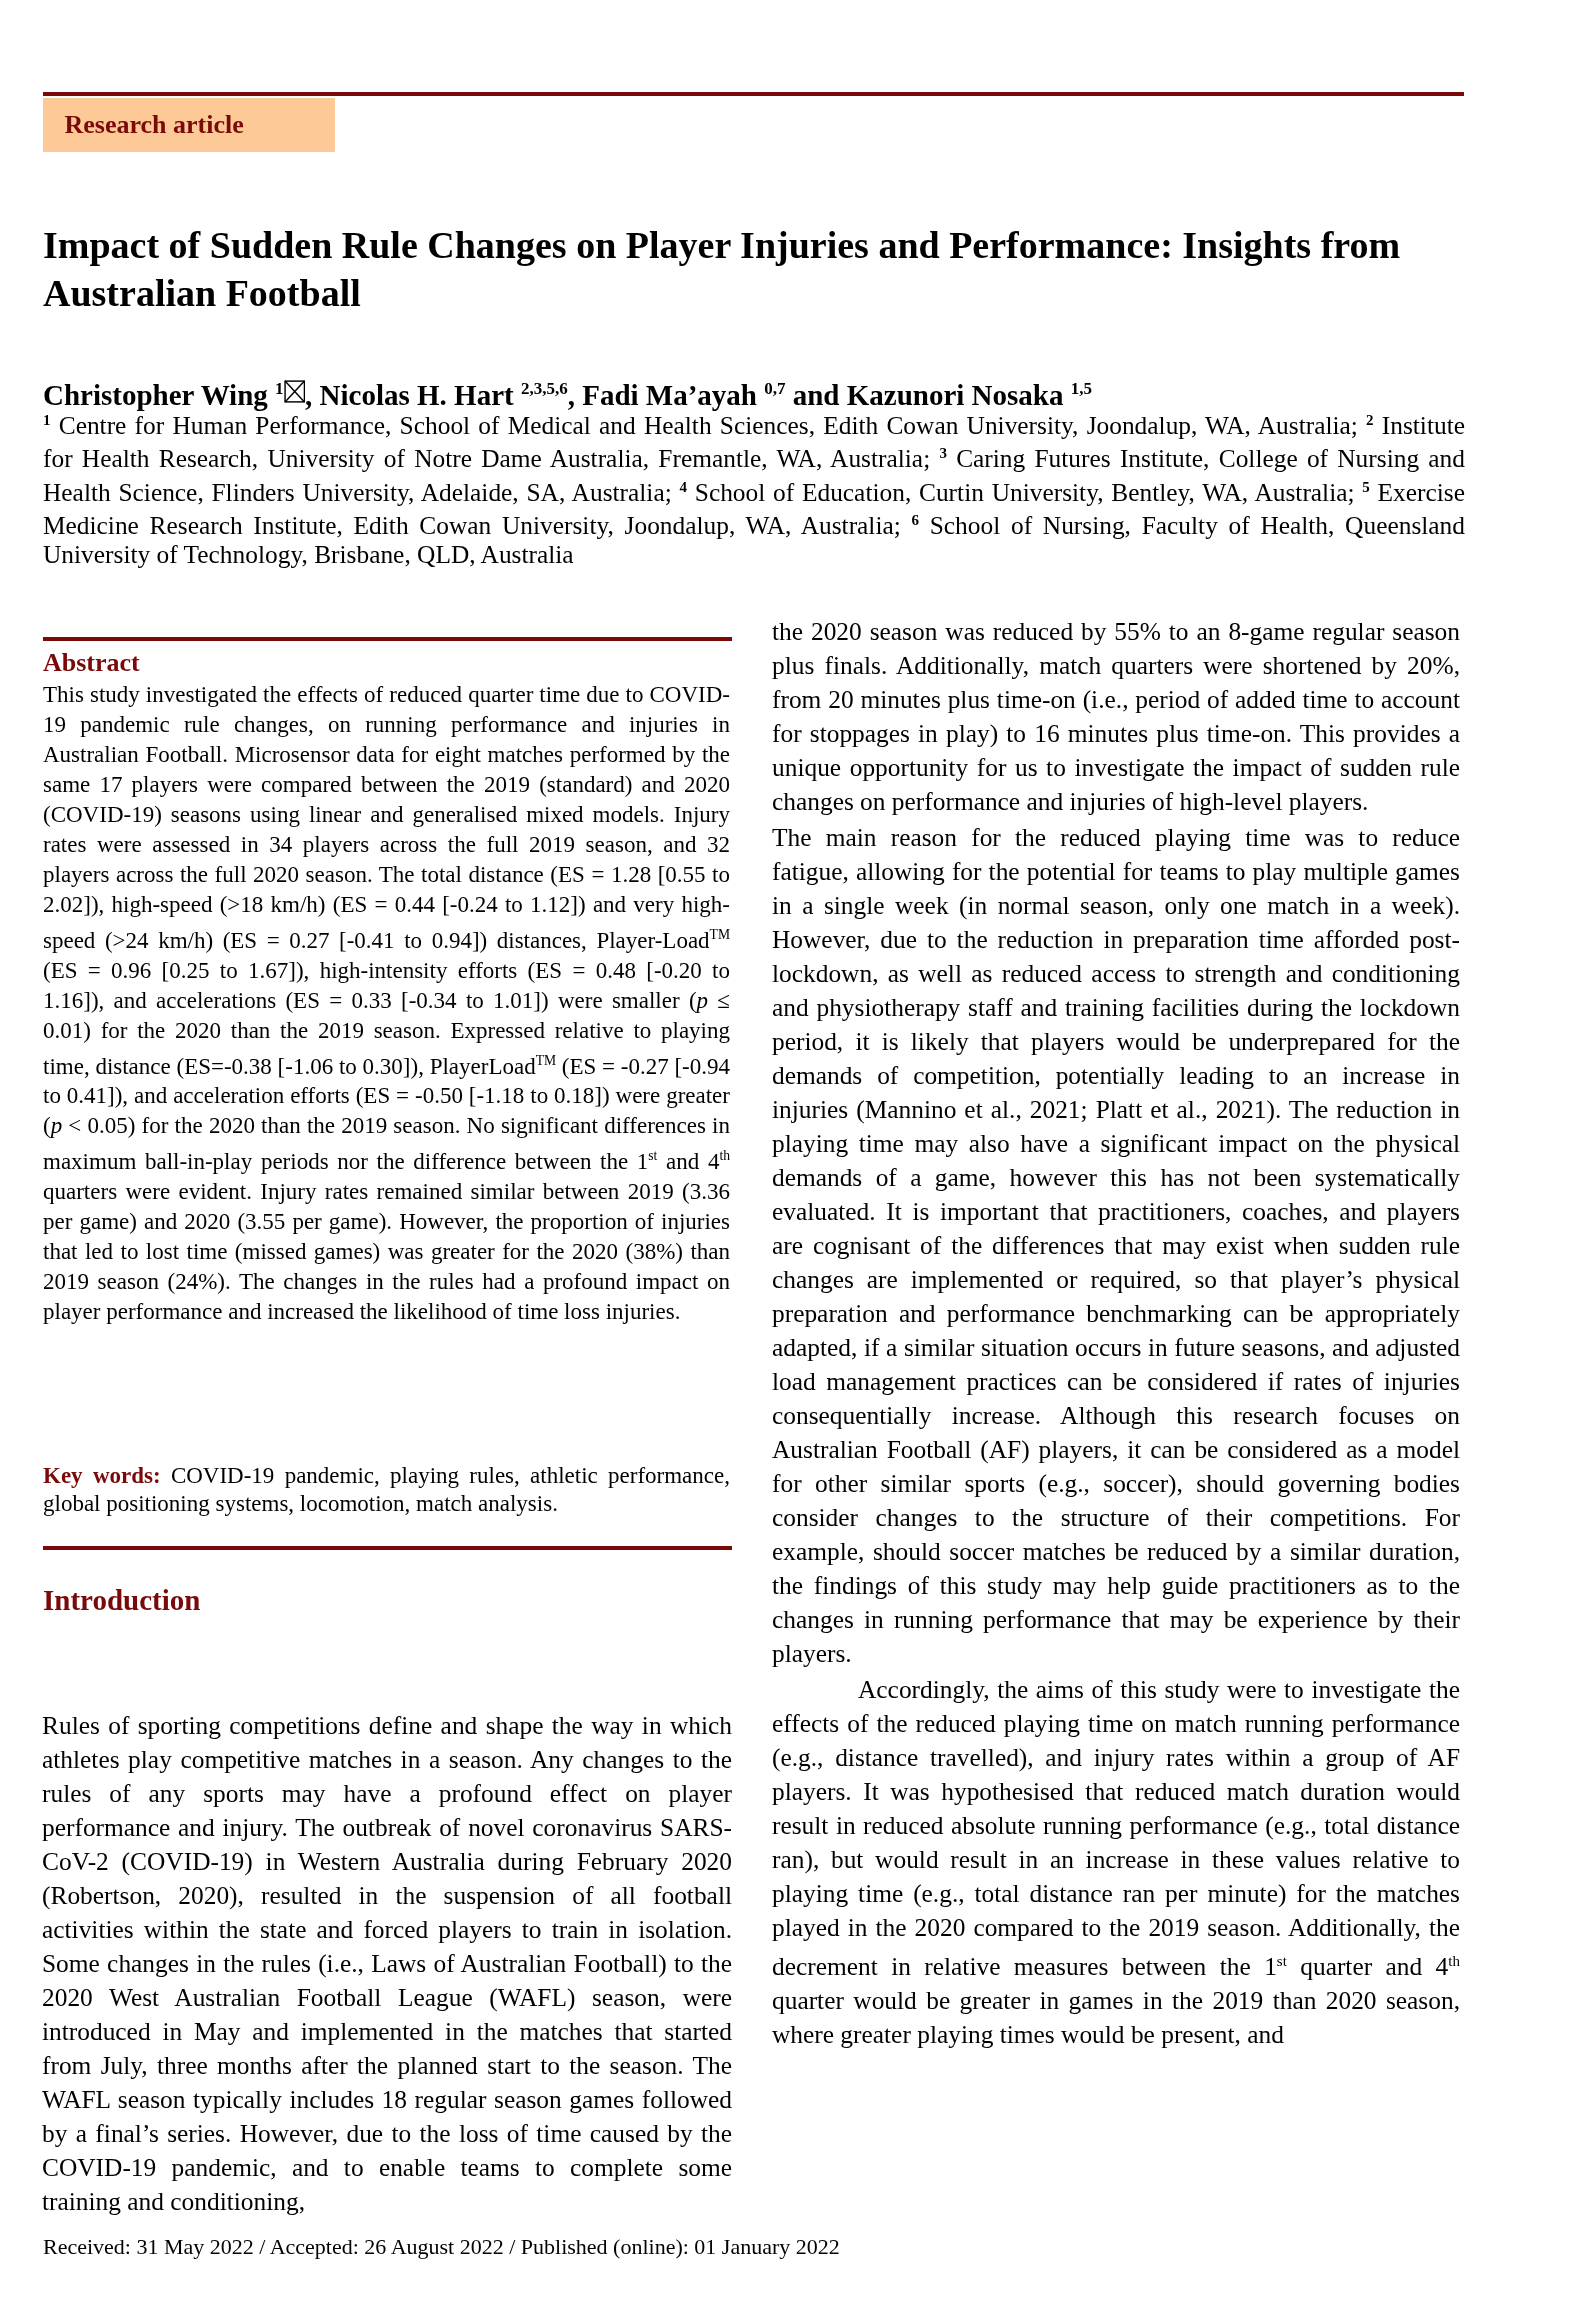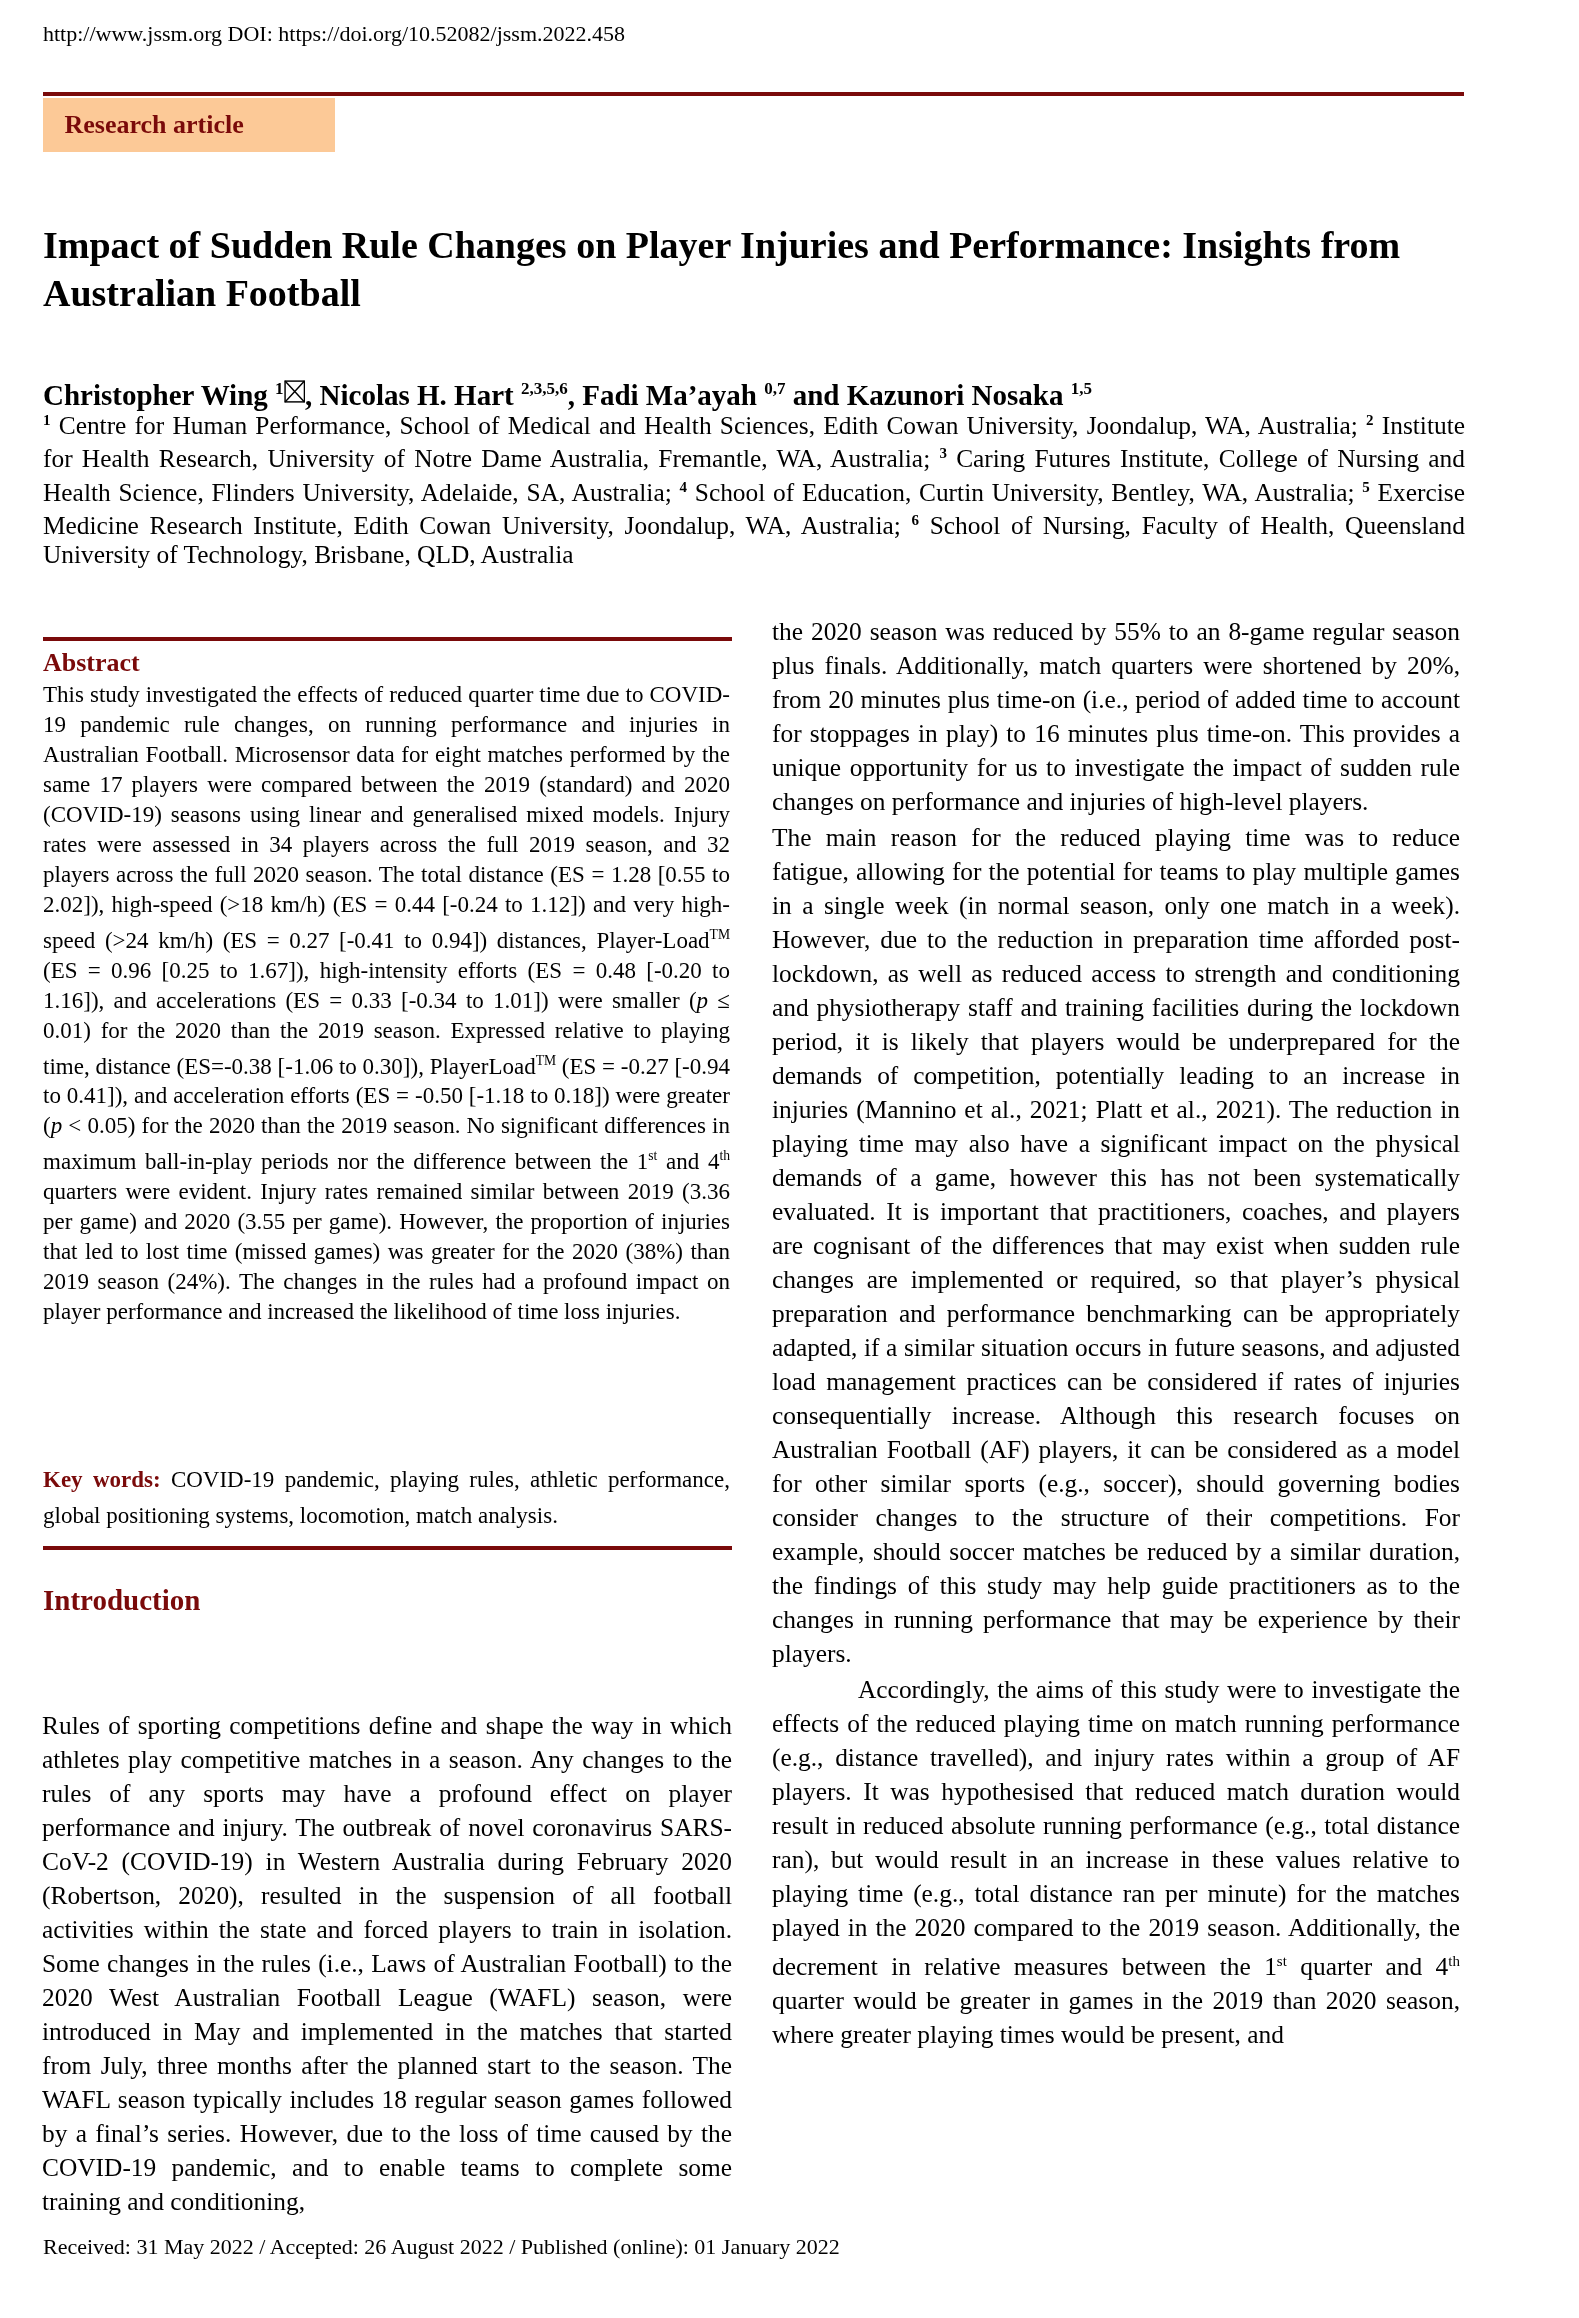--- a/index.html
+++ b/index.html
@@ -29,42 +29,41 @@
   .affil sup { font-size: 15px; font-weight: bold; }
   .rule-abs { position: absolute; left: 43px; width: 689px; height: 3.6px; background: #7a0a0a; }
   .abs-head { position: absolute; left: 43px; top: 648px; font-size: 26px; font-weight: bold; color: #7a0a0a; }
   .abs-text {
     position: absolute; left: 43px; top: 680px; width: 687px;
     font-size: 23px; line-height: 30px; text-align: justify;
   }
   .abs-text sup { font-size: 13.6px; }
   .kw {
     position: absolute; left: 43px; top: 1462px; width: 687px;
-    font-size: 23px; line-height: 36px; text-align: justify;
+    font-size: 23px; line-height: 28px; text-align: justify;
   }
   .kw-label { color: #7a0a0a; font-weight: bold; }
   .intro-head { position: absolute; left: 43px; top: 1584px; font-size: 29px; font-weight: bold; color: #7a0a0a; }
   .intro-text {
     position: absolute; left: 42px; top: 1708px; width: 690px;
     font-size: 25.4px; line-height: 34px; text-align: justify;
   }
   .right-text {
     position: absolute; left: 770px; top: 612px; width: 692px;
     font-size: 25.4px; line-height: 34px; text-align: justify;
   }
   .right-text p { margin: 2px; }
   .right-text sup { font-size: 15px; }
   .indent { text-indent: 86px; }
   .footer { position: absolute; left: 43px; top: 2234px; font-size: 22px; white-space: nowrap; }
 </style>
 </head>
 <body>
 
 <div class="hdr">
-  <div>http://www.jssm.org DOI: https://doi.org/10.52082/jssm.2022.458</div>
 </div>
 
 <div class="rule rule-top"></div>
 <div class="badge">Research article</div>
 
 <div class="title">Impact of Sudden Rule Changes on Player Injuries and Performance: Insights from Australian Football</div>
 
 <div class="authors">
   <span>Christopher Wing</span>
   <sup>1</sup><span class="mail-icon"><svg width="21.5" height="23" viewBox="0 0 30 32">

